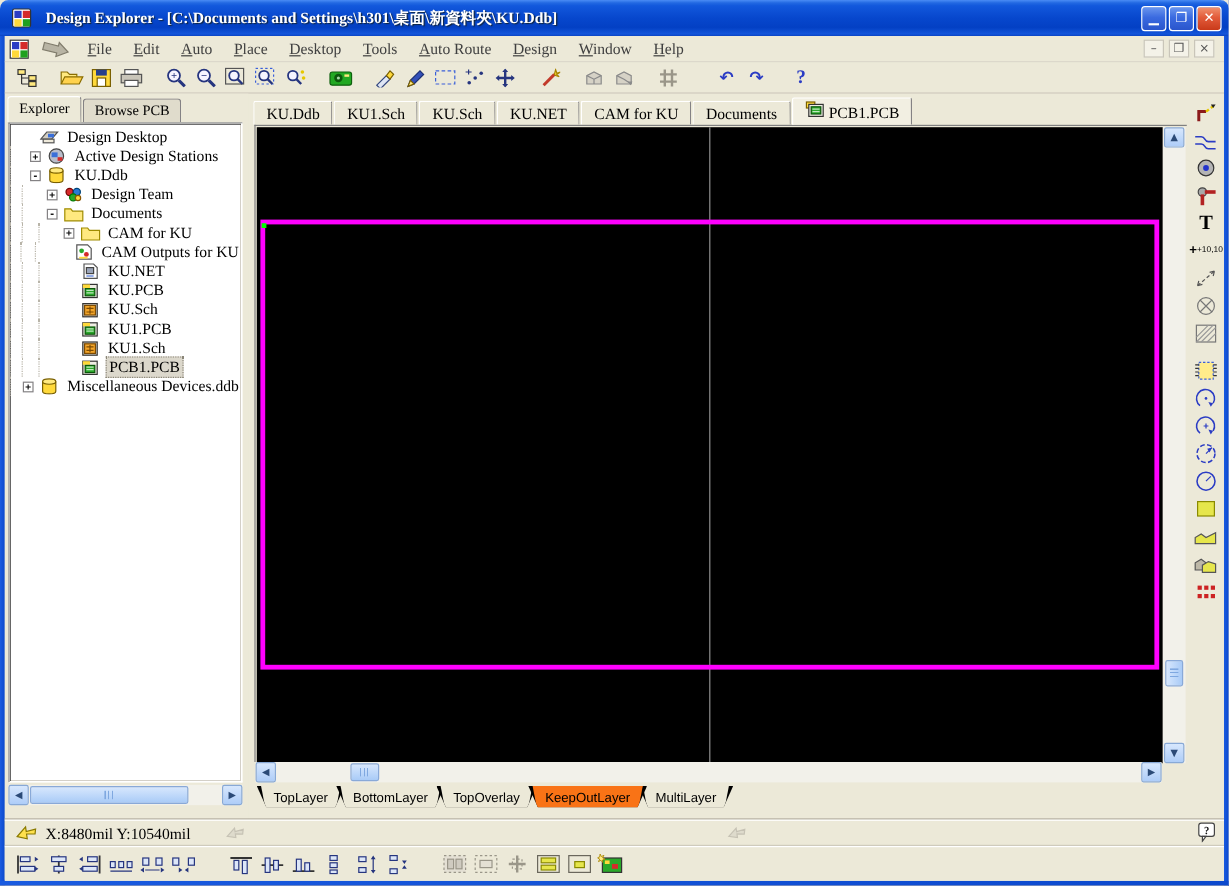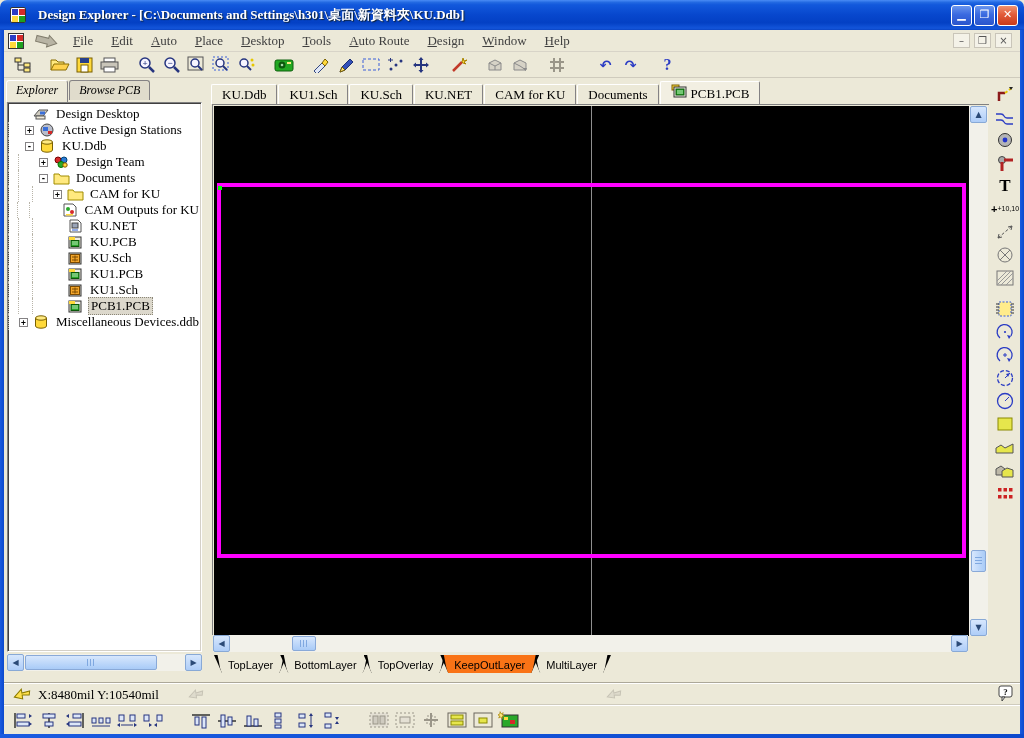--- a/index.html
+++ b/index.html
@@ -34,21 +34,21 @@
 
   
   .toolbar{left:4px;top:52px;width:1016px;height:26px;background:#ece9d8;display:flex;align-items:center;padding-left:6px;
     border-bottom:1px solid #cfcbbd;}
   .tbtn{width:25px;height:23px;display:flex;align-items:center;justify-content:center;}
   .tgap{width:12px;height:1px;}
   .glyphbtn{font-family:"DejaVu Sans",sans-serif;font-weight:bold;color:#2b3cc4;font-size:14px;}
 
   
   .leftpanel{left:4px;top:78px;width:203px;height:605px;background:#ece9d8;}
-  .ptabs{position:absolute;left:2px;top:2px;height:22px;display:flex;align-items:flex-start;font-style:italic;}
+  .ptabs{position:absolute;left:2px;top:2px;height:22px;display:flex;align-items:flex-end;}
   .ptab{height:20px;line-height:19px;padding:0 9px;font-size:12px;border:1px solid #848284;border-bottom:none;
     border-radius:3px 3px 0 0;background:#e0dccc;margin-right:1px;}
   .ptab.active{height:22px;background:#ece9d8;position:relative;z-index:2;border-color:#fff #848284 transparent #fff;box-shadow:1px 0 0 #848284 inset 0 0;}
   .treebox{position:absolute;left:3px;top:24px;width:195px;height:550px;background:#fff;
     border:1px solid #808080;border-right-color:#fff;border-bottom-color:#fff;box-shadow:inset 1px 1px 0 #404040, inset -1px -1px 0 #d4d0c8;
     overflow:hidden;padding-top:3px;}
   .trow{display:flex;align-items:center;height:16px;font-size:13px;white-space:nowrap;}
   .tind{height:16px;border-left:1px dotted #b8b4a8;}
   .texp{width:9px;height:9px;min-width:9px;border:1px solid #848284;background:#fff;font:bold 8px/8px "DejaVu Sans Mono",monospace;
     text-align:center;margin:0 5px 0 3px;color:#000;}

